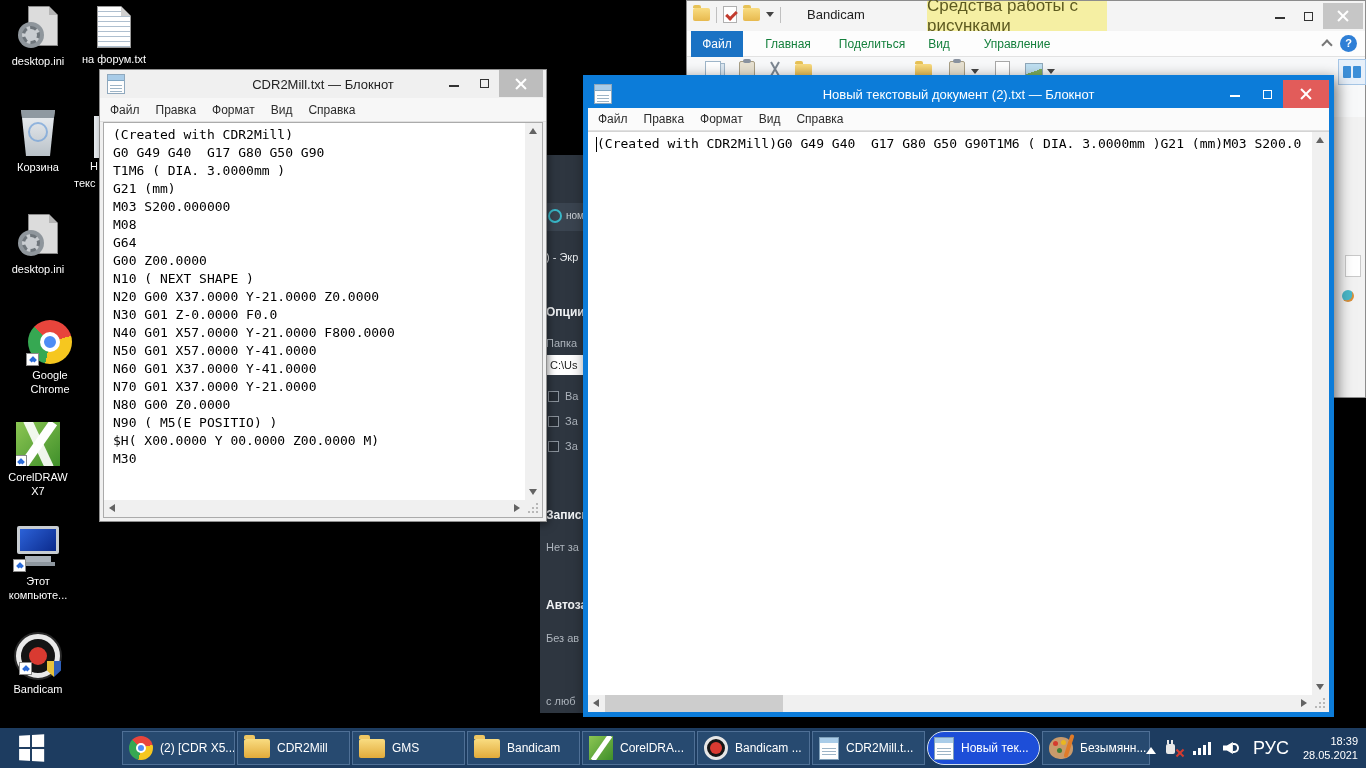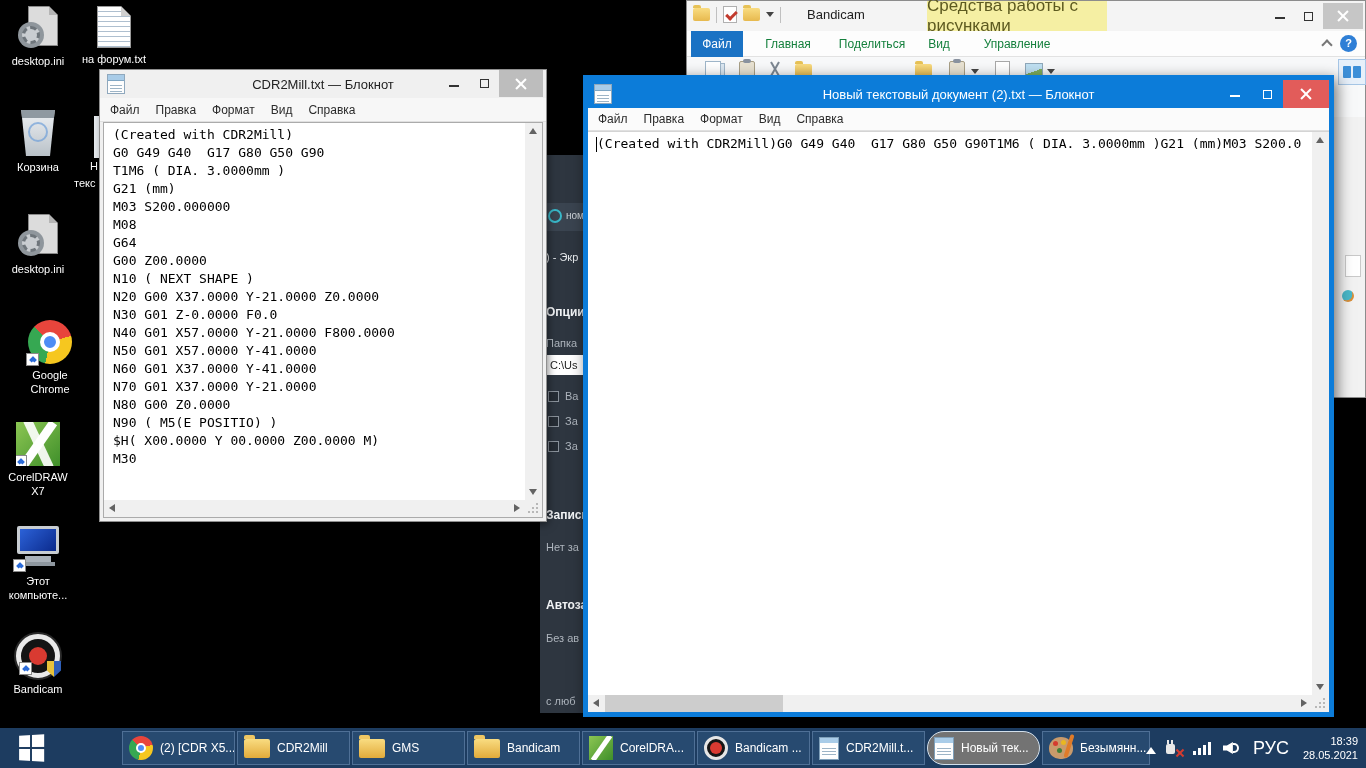--- a/index.html
+++ b/index.html
@@ -139,21 +139,21 @@
   .hometab .t { position:absolute; left:26px; top:7px; color:#cdd3d9; font-size:10px; }
   .bfield { position:absolute; left:6px; right:0; top:200px; height:20px; background:#fff; color:#222; font-size:11px; line-height:20px; padding-left:4px; }
   .bcheck { position:absolute; left:8px; width:11px; height:11px; border:1px solid #8a929b; background:#262d35; }
 
   
   #taskbar { left:0; top:728px; width:1366px; height:40px; background:#1d3c60; z-index:10; }
   #start { position:absolute; left:0; top:0; width:62px; height:40px; display:flex; align-items:center; justify-content:center; }
   .winlogo { display:grid; grid-template-columns:12px 12px; grid-template-rows:12px 12px; gap:2px; transform:perspective(70px) rotateY(-16deg); }
   .winlogo i { background:#fff; }
   .tbtn { position:absolute; top:3px; height:34px; width:113px; background:#274a70; border:1px solid #4f7096; display:flex; align-items:center; gap:7px; padding-left:6px; color:#fff; font-size:12px; overflow:hidden; }
-  .tbtn.active { background:#737373; border-color:#d2dfeb;border-radius:17px; }
+  .tbtn.active { background:#1d4ed8; border-color:#d2dfeb;border-radius:17px; }
   .tbtn .cap { white-space:nowrap; overflow:hidden; }
   .m-chrome { width:24px; height:24px; flex:none; border-radius:50%; background:conic-gradient(from -45deg,#e8453c 0 33%,#f6c71f 0 66%,#36a852 0 100%); position:relative; }
   .m-chrome::after { content:""; position:absolute; inset:7px; border-radius:50%; background:#4e8df5; border:2px solid #fff; }
   .m-folder { width:26px; height:19px; flex:none; background:linear-gradient(#f9dc81,#e2ab3b); border-radius:2px; position:relative; }
   .m-folder::before { content:""; position:absolute; top:-4px; left:0; width:11px; height:4px; background:#eec763; border-radius:2px 2px 0 0; }
   .m-corel { width:24px; height:24px; flex:none; background:linear-gradient(135deg,#8cc653,#3f8f2a); position:relative; overflow:hidden; }
   .m-corel::before { content:""; position:absolute; left:10px; top:-3px; width:5px; height:30px; background:#fff; transform:rotate(35deg); }
   .m-band { width:24px; height:24px; flex:none; border-radius:50%; background:#161616; border:3px solid #e6e6e6; position:relative; }
   .m-band::after { content:""; position:absolute; inset:3px; border-radius:50%; background:#d93a31; }
   .m-np { width:20px; height:23px; flex:none; background:#fdfdfd; border:1px solid #7fa0ba; position:relative; }

